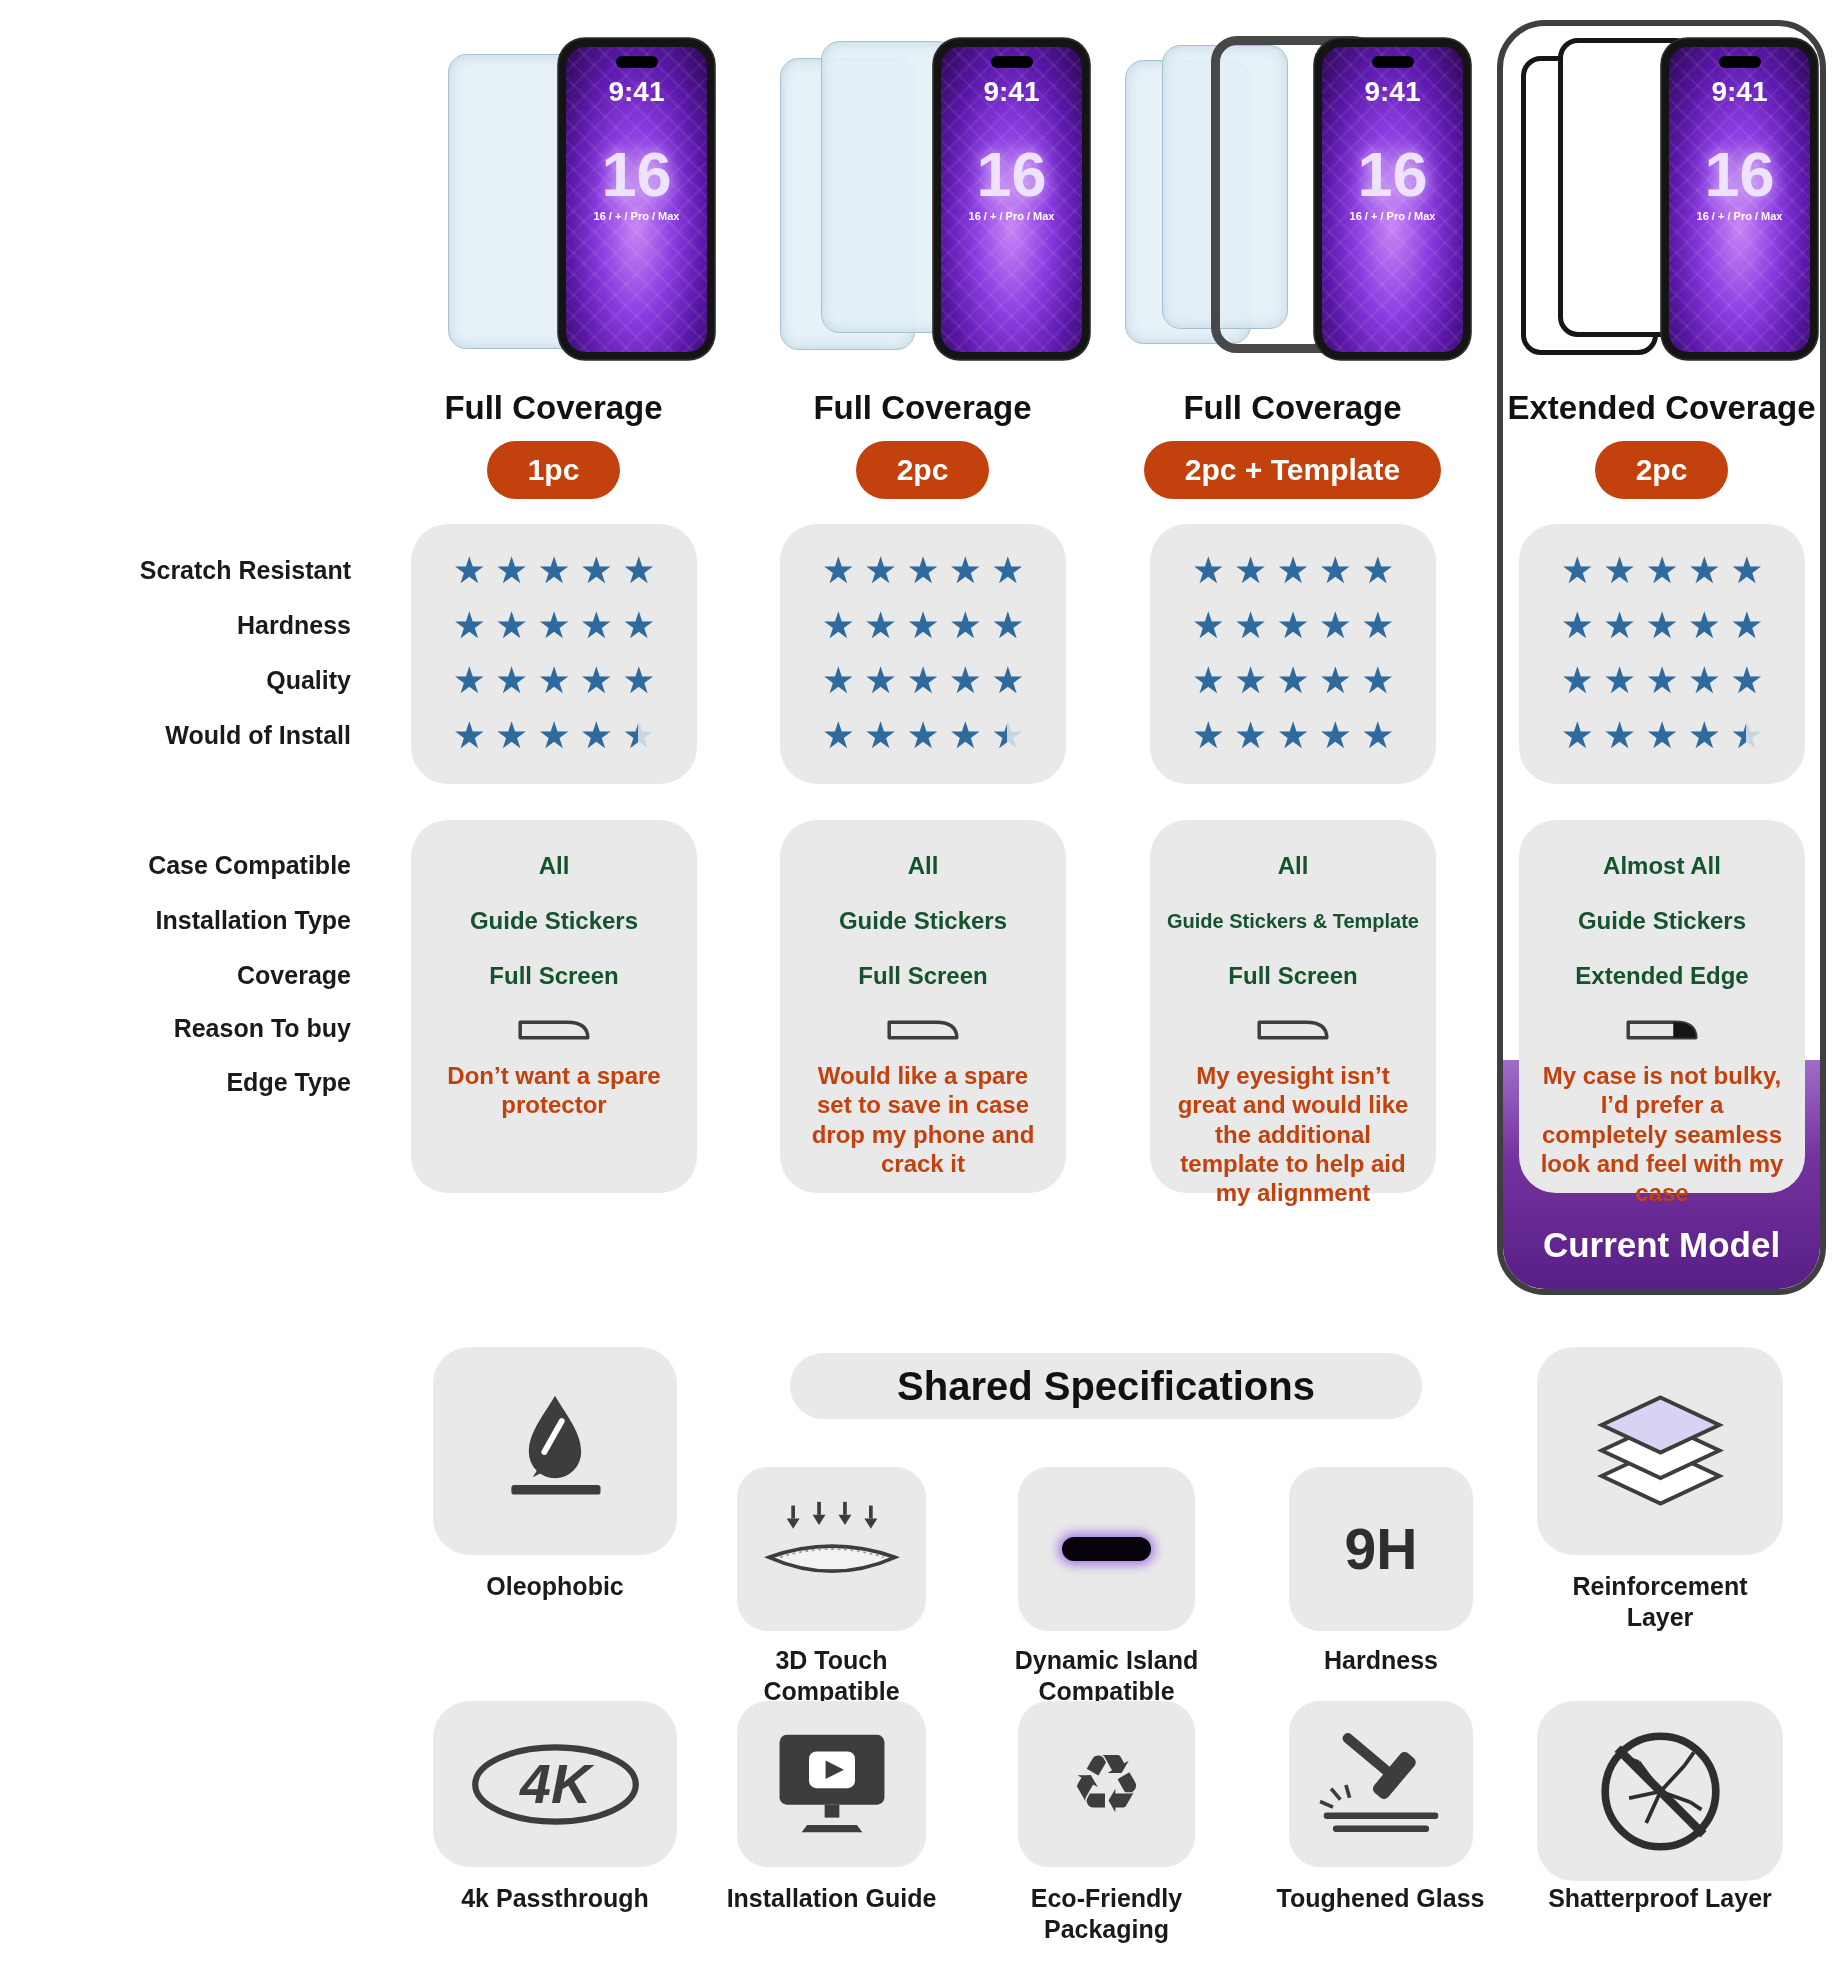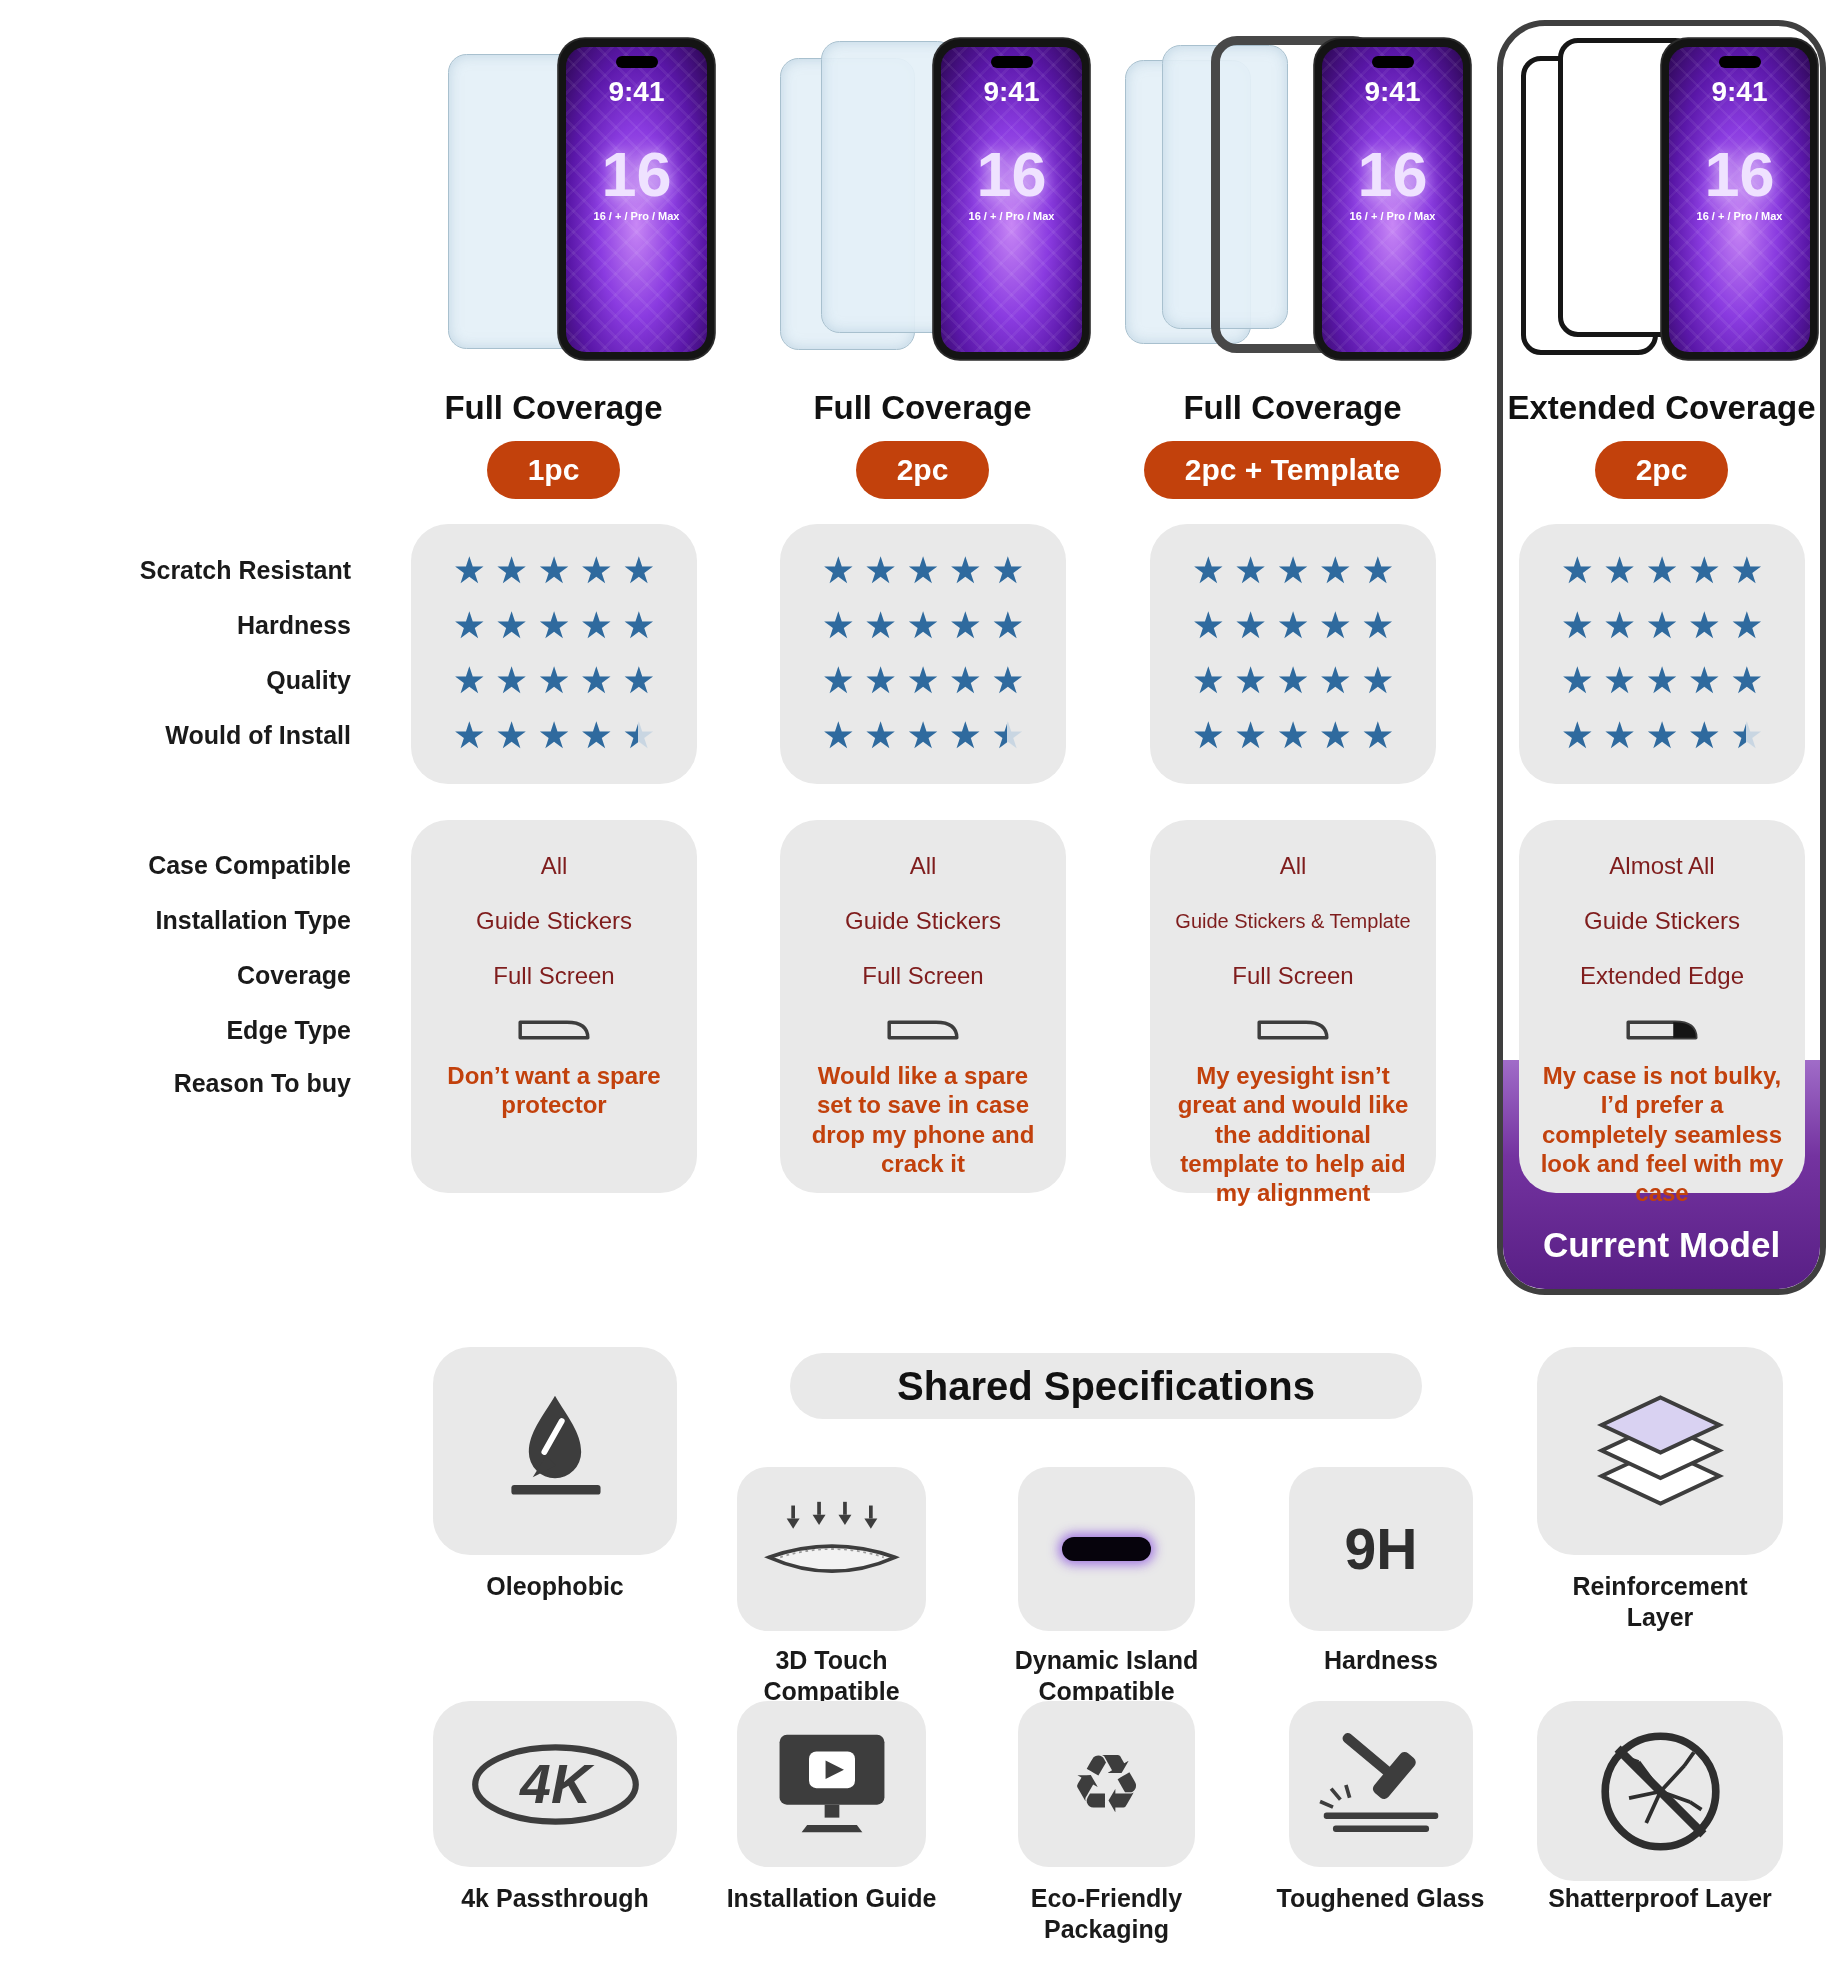--- a/index.html
+++ b/index.html
@@ -48,21 +48,21 @@
   .col-title { position:absolute; top:389px; width:100%; text-align:center; font-size:33px; font-weight:bold; color:#111; }
   .badge-wrap { position:absolute; top:441px; width:100%; text-align:center; }
   .badge { display:inline-block; background:#c2410c; color:#fff; font-size:30px; font-weight:bold; padding:12px 41px; border-radius:37px; }
 
   .ratings-card { position:absolute; top:524px; left:42px; width:286px; height:260px; background:#e9e9e9; border-radius:37px; padding-top:18.5px; }
   .star-row { height:55px; display:flex; align-items:center; justify-content:center; }
   .star { font-size:37px; color:#2f6a9e; margin:0 4.6px; line-height:1; }
   .star.half { background:linear-gradient(90deg,#2f6a9e 50%, #c9d6e2 50%); -webkit-background-clip:text; background-clip:text; color:transparent; }
 
   .details-card { position:absolute; top:820px; left:42px; width:286px; height:373px; background:#e9e9e9; border-radius:37px; padding:18.5px 5.5px 0; }
-  .d-row { height:55px; display:flex; align-items:center; justify-content:center; font-weight:normal; font-size:24px; color:#7f1d1d; white-space:nowrap; }
+  .d-row { height:55px; display:flex; align-items:center; justify-content:center; font-weight:bold; font-size:24px; color:#14532d; white-space:nowrap; }
   .d-row.small { font-size:20px; }
   .d-row.edge { height:52px; }
   .d-reason { padding:5.5px 13px 0; font-weight:bold; font-size:24px; color:#c2410c; text-align:center; line-height:1.22; }
   .edge-svg { width:78px; height:28px; display:block; }
 
   
   .highlight-wrap { position:absolute; left:1497px; top:20px; width:329px; height:1275px; border:6.5px solid #3f3f3f; border-radius:48px; overflow:hidden; background:#fff; }
   .current-banner { position:absolute; left:0; right:0; bottom:0; height:229px;
                     background:linear-gradient(180deg,#a06cc8 0%, #7433a0 42%, #581f85 100%); }
   .current-label { position:absolute; bottom:24px; width:100%; text-align:center; color:#fff; font-weight:bold; font-size:35px; }
@@ -106,22 +106,22 @@
   <div class="side-labels" id="rating-labels">
     <div class="lrow">Scratch Resistant</div>
     <div class="lrow">Hardness</div>
     <div class="lrow">Quality</div>
     <div class="lrow">Would of Install</div>
   </div>
   <div class="side-labels" id="detail-labels">
     <div class="lrow">Case Compatible</div>
     <div class="lrow">Installation Type</div>
     <div class="lrow">Coverage</div>
+    <div class="lrow reason">Reason To buy</div>
     <div class="lrow">Edge Type</div>
-    <div class="lrow reason">Reason To buy</div>
   </div>
 
   <div class="highlight-wrap">
     <div class="current-banner">
       <div class="current-label">Current Model</div>
     </div>
   </div>
 
   <div class="col c1">
     <div class="phone-scene scene1">

